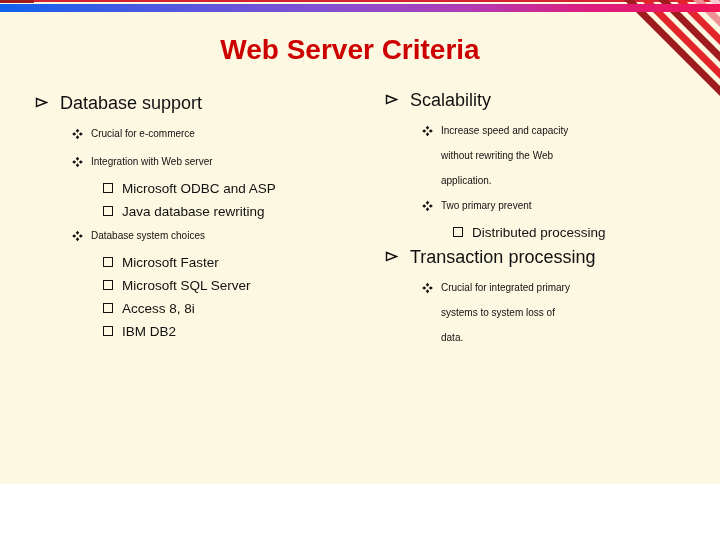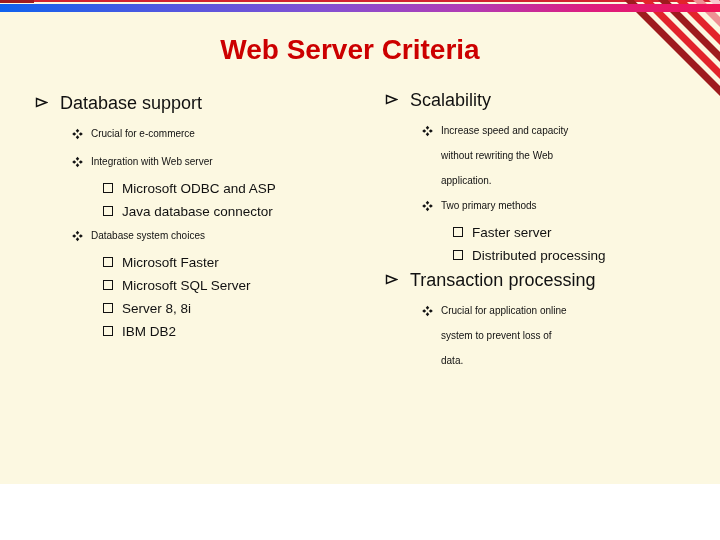--- a/index.html
+++ b/index.html
@@ -113,21 +113,21 @@
     </div>
 
     <div class="line l3">
       <span class="bul"><span class="sq"></span></span>
       <span class="txt">Microsoft ODBC and ASP</span>
     </div>
 
 
     <div class="line l3">
       <span class="bul"><span class="sq"></span></span>
-      <span class="txt">Java database connector</span>
+      <span class="txt">Java database rewriting</span>
     </div>
 
     <div class="line l2">
       <span class="bul">
         <svg width="11" height="12" viewBox="0 0 12 12" fill="#111">
             <path d="M6 .2 L7.9 2.4 L6 4.6 L4.1 2.4 Z"></path>
             <path d="M2.4 4.1 L4.6 6 L2.4 7.9 L.2 6 Z"></path>
             <path d="M9.6 4.1 L11.8 6 L9.6 7.9 L7.4 6 Z"></path>
             <path d="M6 7.4 L7.9 9.6 L6 11.8 L4.1 9.6 Z"></path>
           </svg>
@@ -140,21 +140,21 @@
       <span class="txt">Microsoft Faster</span>
     </div>
 
     <div class="line l3">
       <span class="bul"><span class="sq"></span></span>
       <span class="txt">Microsoft SQL Server</span>
     </div>
 
     <div class="line l3">
       <span class="bul"><span class="sq"></span></span>
-      <span class="txt">Server 8, 8i</span>
+      <span class="txt">Access 8, 8i</span>
     </div>
 
     <div class="line l3">
       <span class="bul"><span class="sq"></span></span>
       <span class="txt">IBM DB2</span>
     </div>
 
   </div>
 
   <div class="col col-right">
@@ -186,27 +186,23 @@
 
     <div class="line l2">
       <span class="bul">
         <svg width="11" height="12" viewBox="0 0 12 12" fill="#111">
             <path d="M6 .2 L7.9 2.4 L6 4.6 L4.1 2.4 Z"></path>
             <path d="M2.4 4.1 L4.6 6 L2.4 7.9 L.2 6 Z"></path>
             <path d="M9.6 4.1 L11.8 6 L9.6 7.9 L7.4 6 Z"></path>
             <path d="M6 7.4 L7.9 9.6 L6 11.8 L4.1 9.6 Z"></path>
           </svg>
       </span>
-      <span class="txt">Two primary methods</span>
-    </div>
-
-    <div class="line l3">
-      <span class="bul"><span class="sq"></span></span>
-      <span class="txt">Faster server</span>
-    </div>
+      <span class="txt">Two primary prevent</span>
+    </div>
+
 
     <div class="line l3">
       <span class="bul"><span class="sq"></span></span>
       <span class="txt">Distributed processing</span>
     </div>
 
     <div class="line l1 mt">
       <span class="bul">
         <svg width="13" height="13" viewBox="0 0 13 13">
             <path d="M1.5 2.5 L11.5 6.5 L1.5 10.5 Z" fill="none" stroke="#111" stroke-width="1.4"></path>
@@ -218,22 +214,22 @@
     <div class="line l2">
       <span class="bul">
         <svg width="11" height="12" viewBox="0 0 12 12" fill="#111">
             <path d="M6 .2 L7.9 2.4 L6 4.6 L4.1 2.4 Z"></path>
             <path d="M2.4 4.1 L4.6 6 L2.4 7.9 L.2 6 Z"></path>
             <path d="M9.6 4.1 L11.8 6 L9.6 7.9 L7.4 6 Z"></path>
             <path d="M6 7.4 L7.9 9.6 L6 11.8 L4.1 9.6 Z"></path>
           </svg>
       </span>
       <span class="txt">
-        <span class="ln">Crucial for application online</span>
-        <span class="ln">system to prevent loss of</span>
+        <span class="ln">Crucial for integrated primary</span>
+        <span class="ln">systems to system loss of</span>
         <span class="ln">data.</span>
       </span>
     </div>
 
   </div>
 
   <div class="page-number">21</div>
 
 </div>
 

